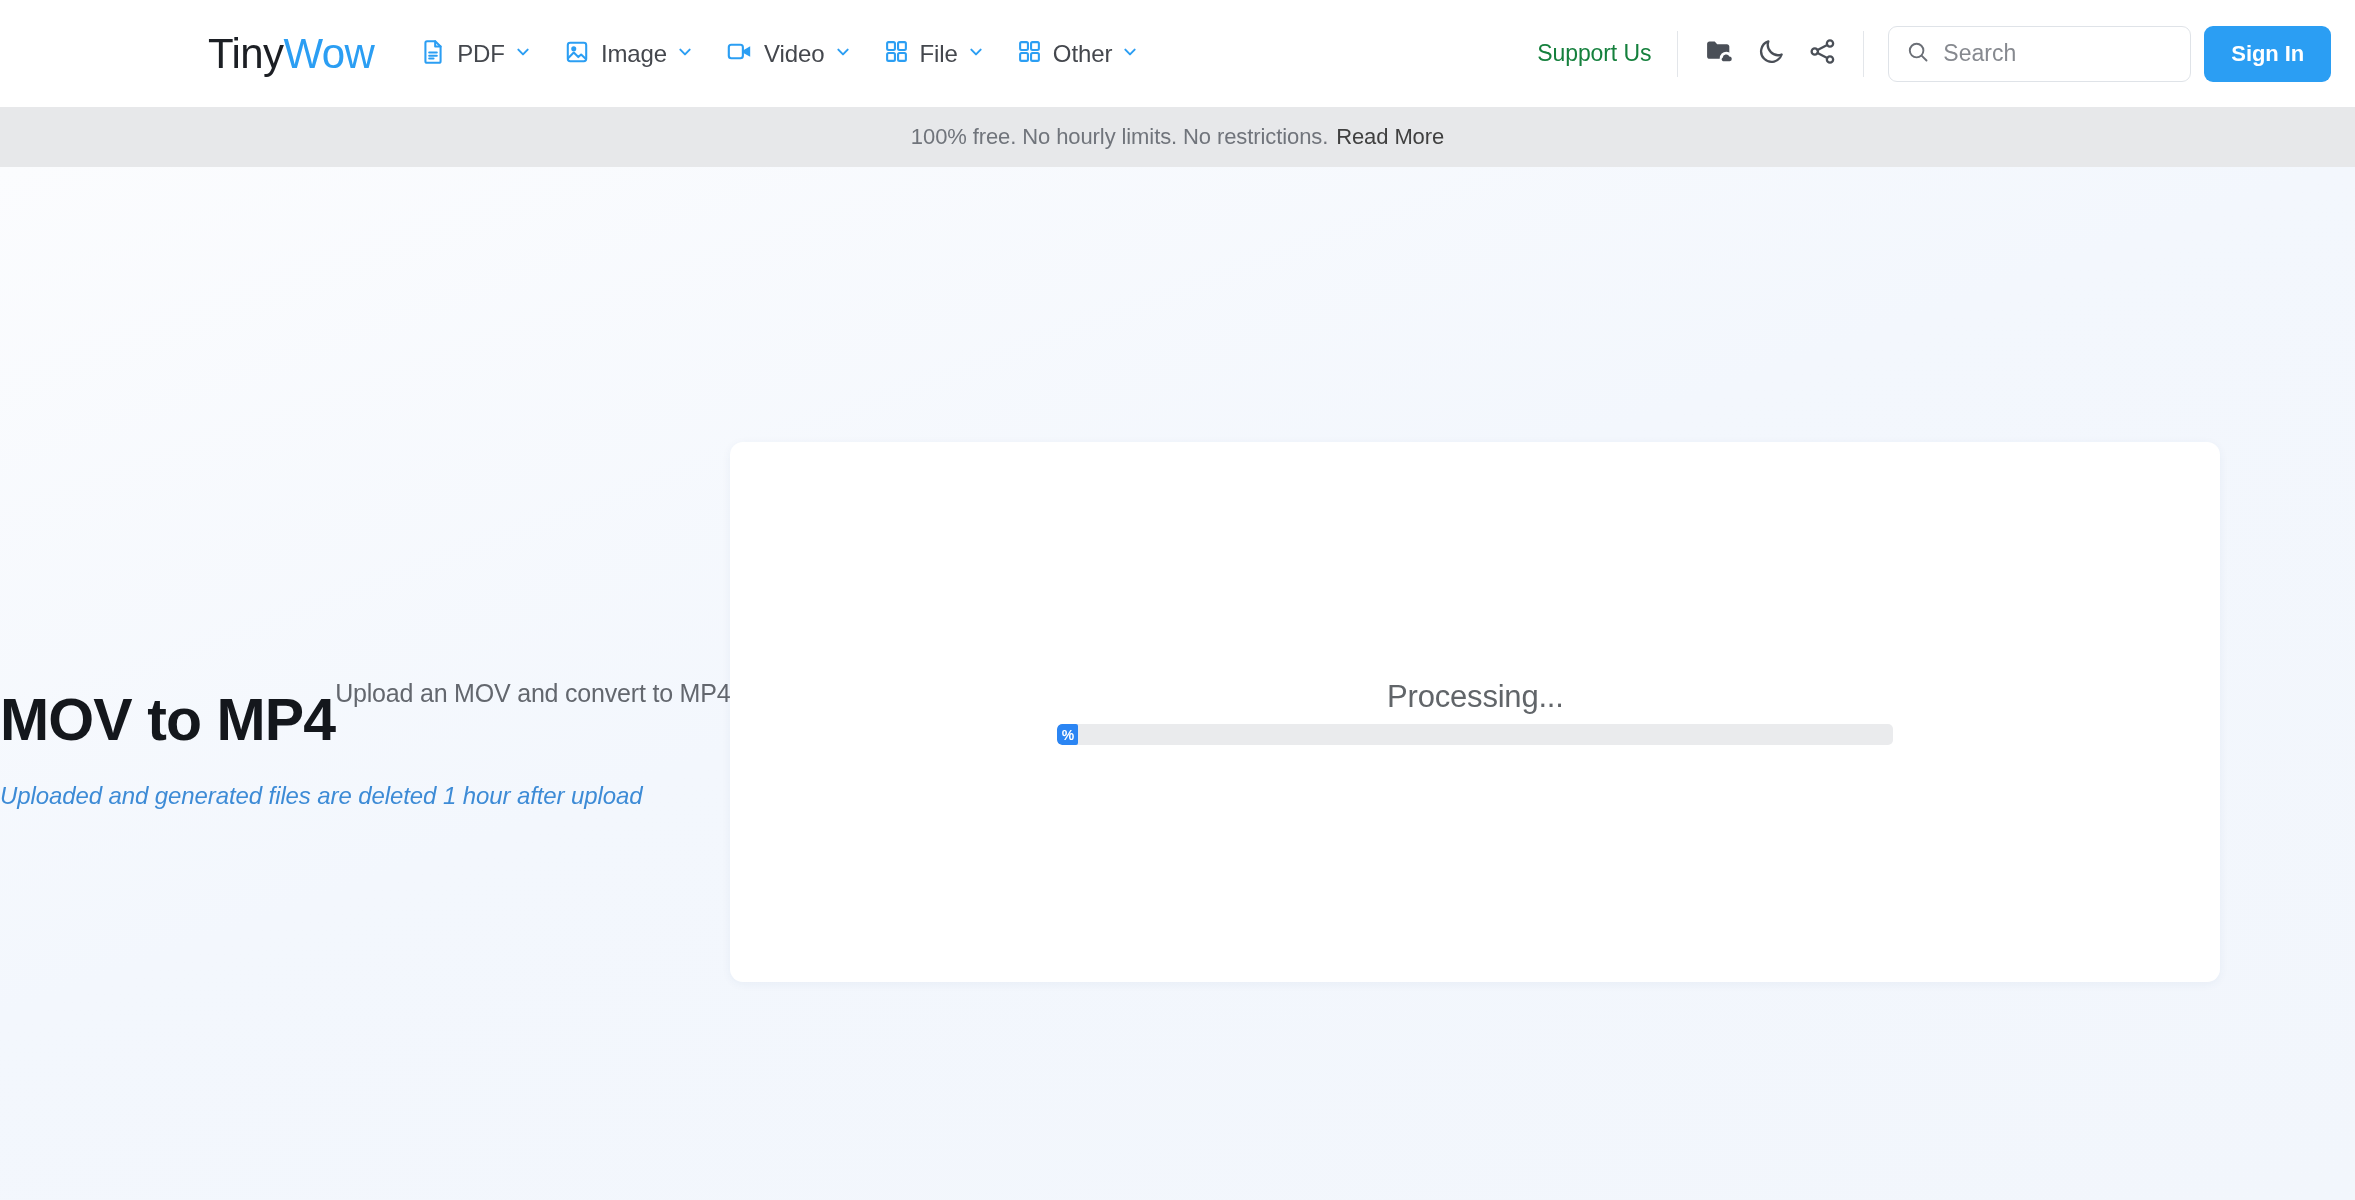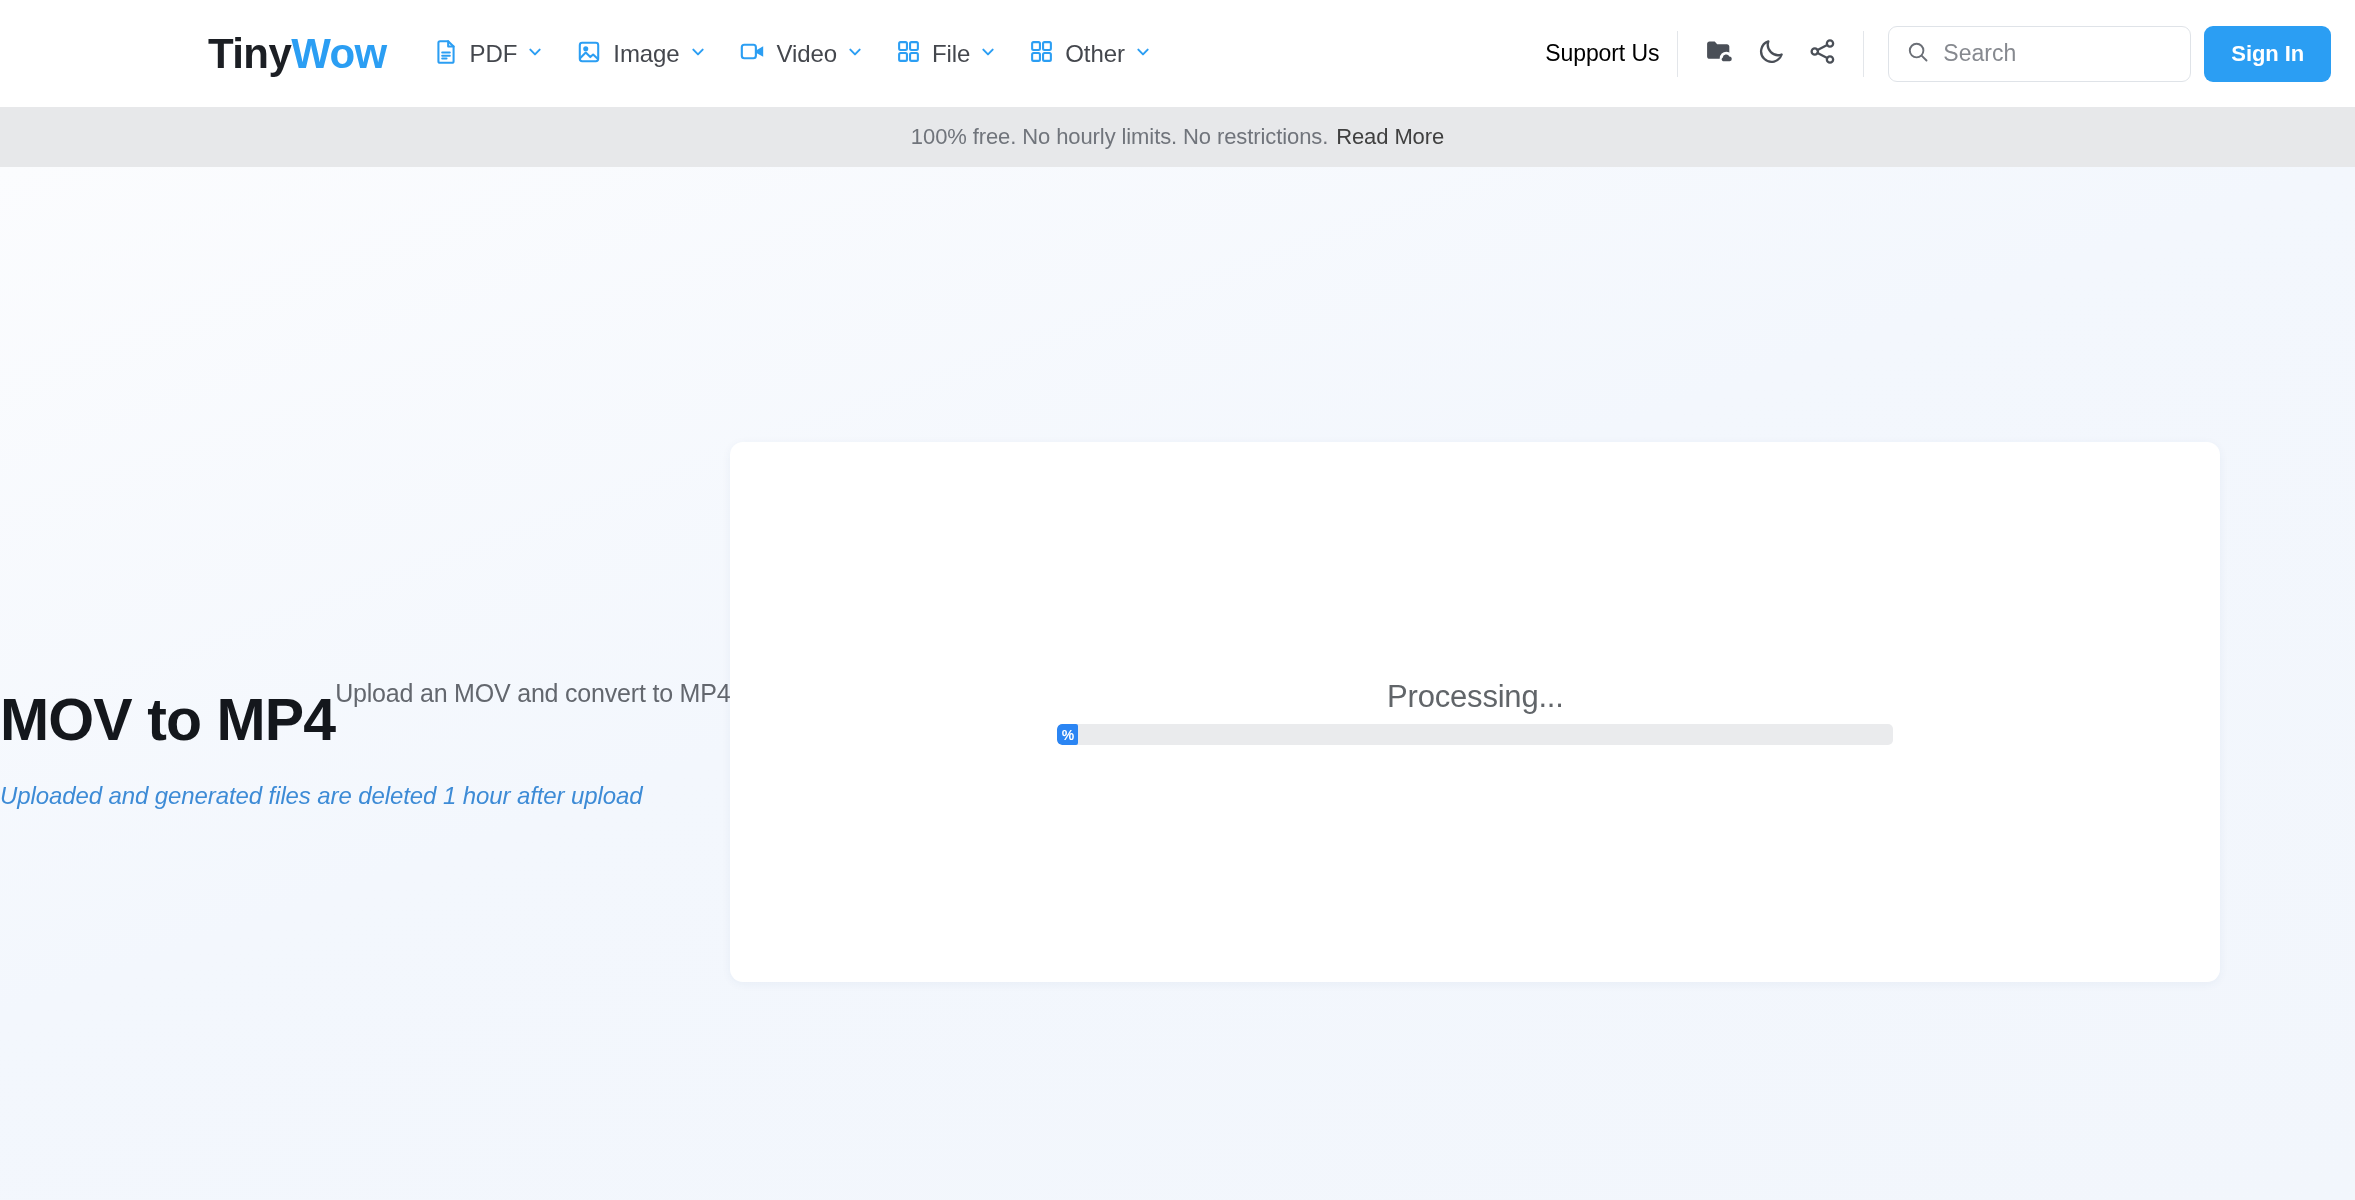--- a/index.html
+++ b/index.html
@@ -22,21 +22,21 @@
     background: #ffffff;
     display: flex;
     align-items: center;
     padding: 0 0 0 208px;
     position: relative;
     z-index: 5;
   }
 
   .logo {
     font-size: 42px;
-    font-weight: 700;
+    font-weight: 400;
     letter-spacing: -0.6px;
     white-space: nowrap;
     user-select: none;
   }
   .logo .tiny { color: #1c1f24; }
   .logo .wow  { color: #2b9ef3; }
 
   .nav {
     display: flex;
     align-items: center;
@@ -61,24 +61,24 @@
 
   .right-zone {
     margin-left: auto;
     display: flex;
     align-items: center;
     padding-right: 24px;
   }
 
   .support-us {
     font-size: 23px;
-    color: #000000;
+    color: #15803d;
     cursor: pointer;
     white-space: nowrap;
-    margin-right: 18px;
+    margin-right: 26px;
     letter-spacing: -0.1px;
   }
 
   .vdiv {
     width: 1px;
     height: 46px;
     background: #e3e6ea;
     flex: 0 0 auto;
   }
 

